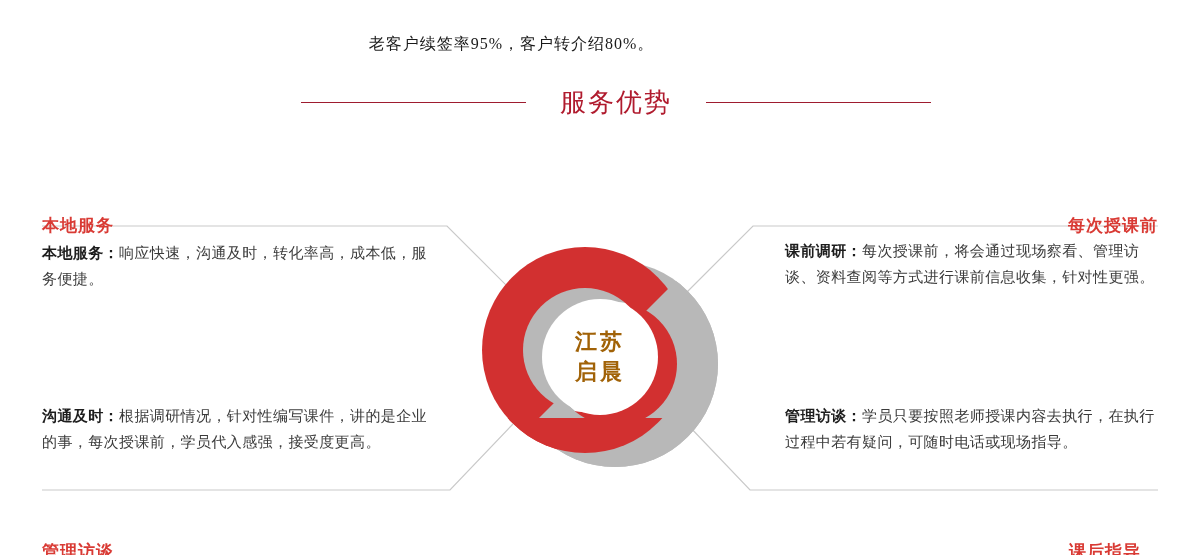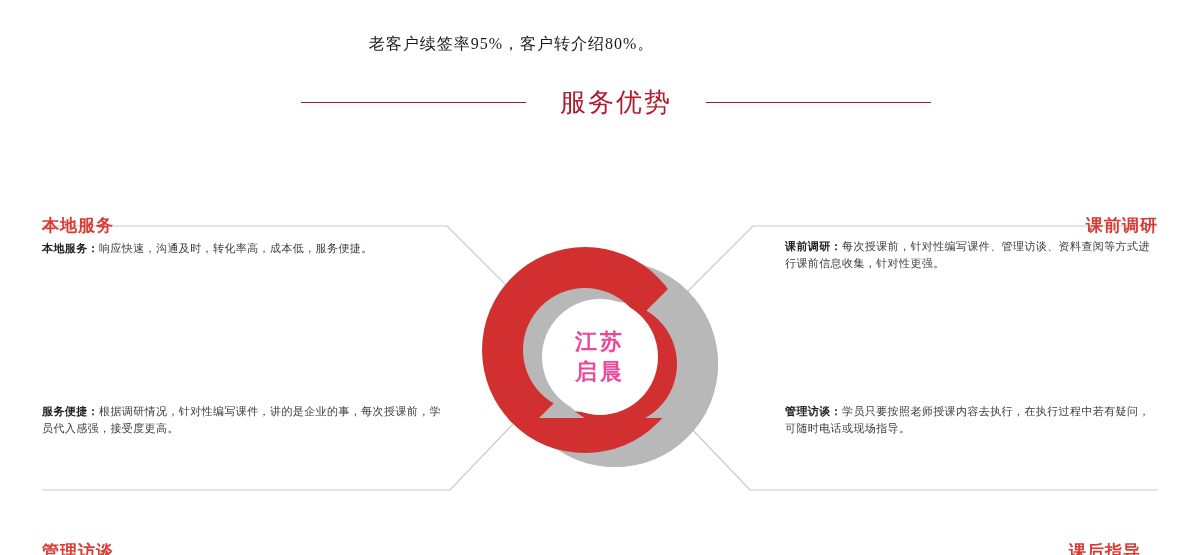--- a/index.html
+++ b/index.html
@@ -76,22 +76,22 @@
     left: 0;
     top: 0;
     width: 1200px;
     height: 555px;
     pointer-events: none;
   }
 
   
   .body-block {
     position: absolute;
-    font-size: 11px;
-    line-height: 17px;
+    font-size: 15px;
+    line-height: 26px;
     color: #3b3b3b;
     letter-spacing: 0.4px;
   }
   .body-block .lead {
     font-weight: bold;
     color: #1d1d1d;
   }
   .block-tl { left: 42px;  top: 240px; width: 395px; }
   .block-tr { left: 785px; top: 238px; width: 375px; }
   .block-bl { left: 42px;  top: 403px; width: 400px; }
@@ -112,21 +112,21 @@
     left: 465px;
     top: 222px;
     width: 270px;
     height: 270px;
     display: flex;
     flex-direction: column;
     align-items: center;
     justify-content: center;
     font-size: 22px;
     font-weight: bold;
-    color: #ec4899;
+    color: #a16207;
     letter-spacing: 3px;
     line-height: 30px;
   }
 </style>
 </head>
 <body>
 
 <div class="tagline">老客户续签率95%，客户转介绍80%。</div>
 
 <div class="heading-row">
@@ -142,34 +142,34 @@
 
     <path d="M 513 424 L 450 490 L 42 490"></path>
 
     <path d="M 1158 226 L 753 226 L 687 292"></path>
 
     <path d="M 687 424 L 750 490 L 1158 490"></path>
   </g>
 </svg>
 
 <div class="corner-label tl">本地服务</div>
-<div class="corner-label tr">课前调研</div>
+<div class="corner-label tr">每次授课前</div>
 <div class="corner-label bl">管理访谈</div>
 <div class="corner-label br">课后指导</div>
 
 <div class="body-block block-tl">
   <span class="lead">本地服务：</span><span>响应快速，沟通及时，转化率高，成本低，服务便捷。</span>
 </div>
 
 <div class="body-block block-tr">
-  <span class="lead">课前调研：</span><span>每次授课前，针对性编写课件、管理访谈、资料查阅等方式进行课前信息收集，针对性更强。</span>
+  <span class="lead">课前调研：</span><span>每次授课前，将会通过现场察看、管理访谈、资料查阅等方式进行课前信息收集，针对性更强。</span>
 </div>
 
 <div class="body-block block-bl">
-  <span class="lead">服务便捷：</span><span>根据调研情况，针对性编写课件，讲的是企业的事，每次授课前，学员代入感强，接受度更高。</span>
+  <span class="lead">沟通及时：</span><span>根据调研情况，针对性编写课件，讲的是企业的事，每次授课前，学员代入感强，接受度更高。</span>
 </div>
 
 <div class="body-block block-br">
   <span class="lead">管理访谈：</span><span>学员只要按照老师授课内容去执行，在执行过程中若有疑问，可随时电话或现场指导。</span>
 </div>
 
 <div class="ring-stage">
   <svg viewBox="0 0 270 270" width="270" height="270">
     <defs>
 

